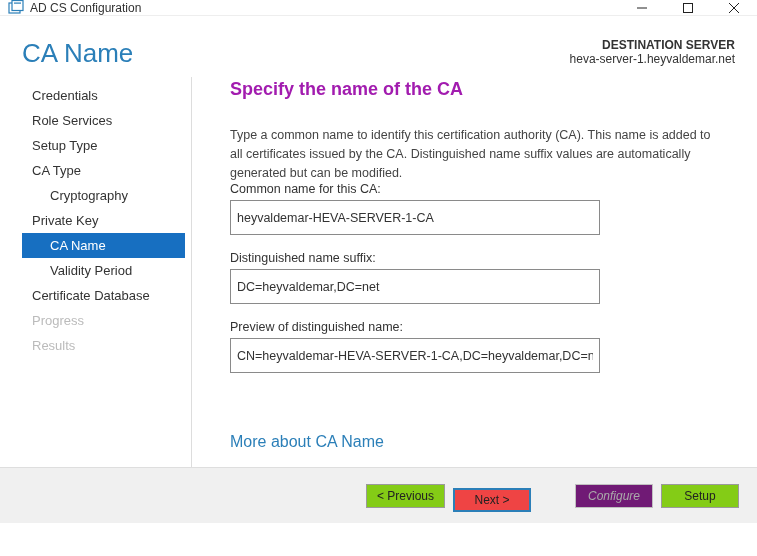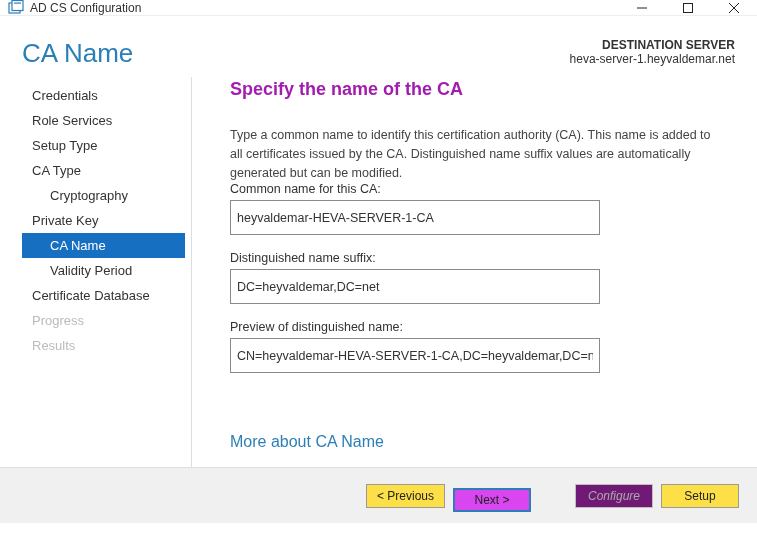--- a/index.html
+++ b/index.html
@@ -111,25 +111,25 @@
     justify-content: flex-end;
     padding: 0 18px;
     gap: 8px;
   }
   .footer button {
     min-width: 78px;
     height: 24px;
     font-size: 12px;
     font-family: inherit;
     border: 1px solid #9a9a9a;
-    background: #fde047;
+    background: #84cc16;
     color: #222;
     padding: 0 10px;
   }
-  .footer button.primary { border: 2px solid #2b7fb8; background: #d946ef; margin-top: 8px; }
+  .footer button.primary { border: 2px solid #2b7fb8; background: #ef4444; margin-top: 8px; }
   .footer button:disabled { color: #aaa; border-color: #c0c0c0; background: #701a75; font-style: italic; }
   .footer .btn-gap { width: 28px; }
 </style>
 </head>
 <body>
 
 <div class="titlebar">
   <span class="tb-icon">
     <svg viewBox="0 0 16 16" width="16" height="16">
       <rect x="1" y="3" width="11" height="10" fill="none" stroke="#2b7fb8" stroke-width="1.2"></rect>

